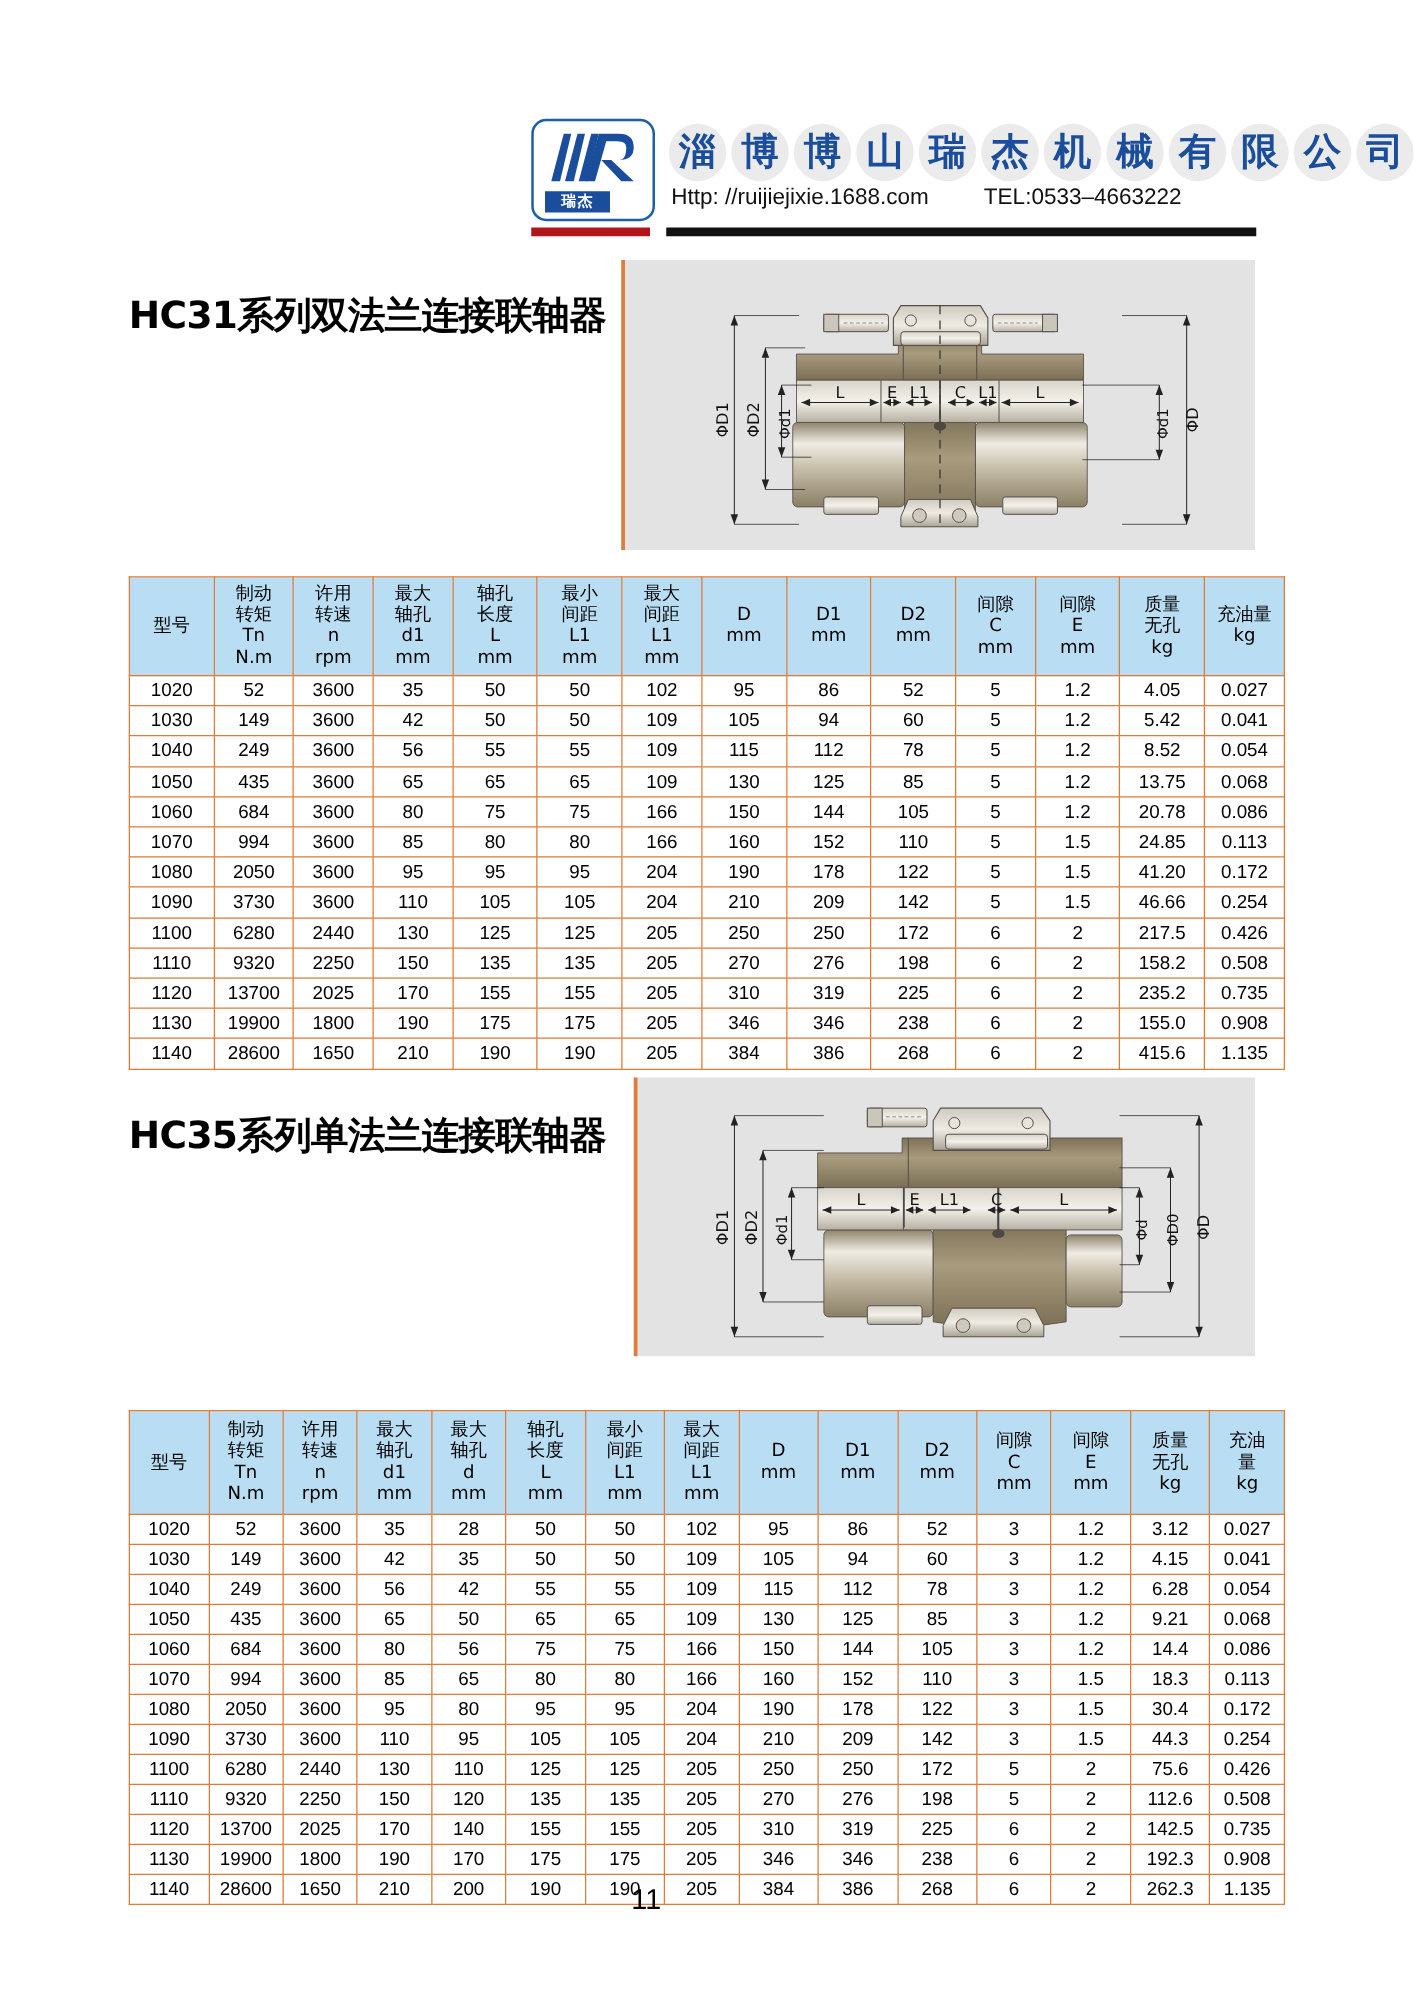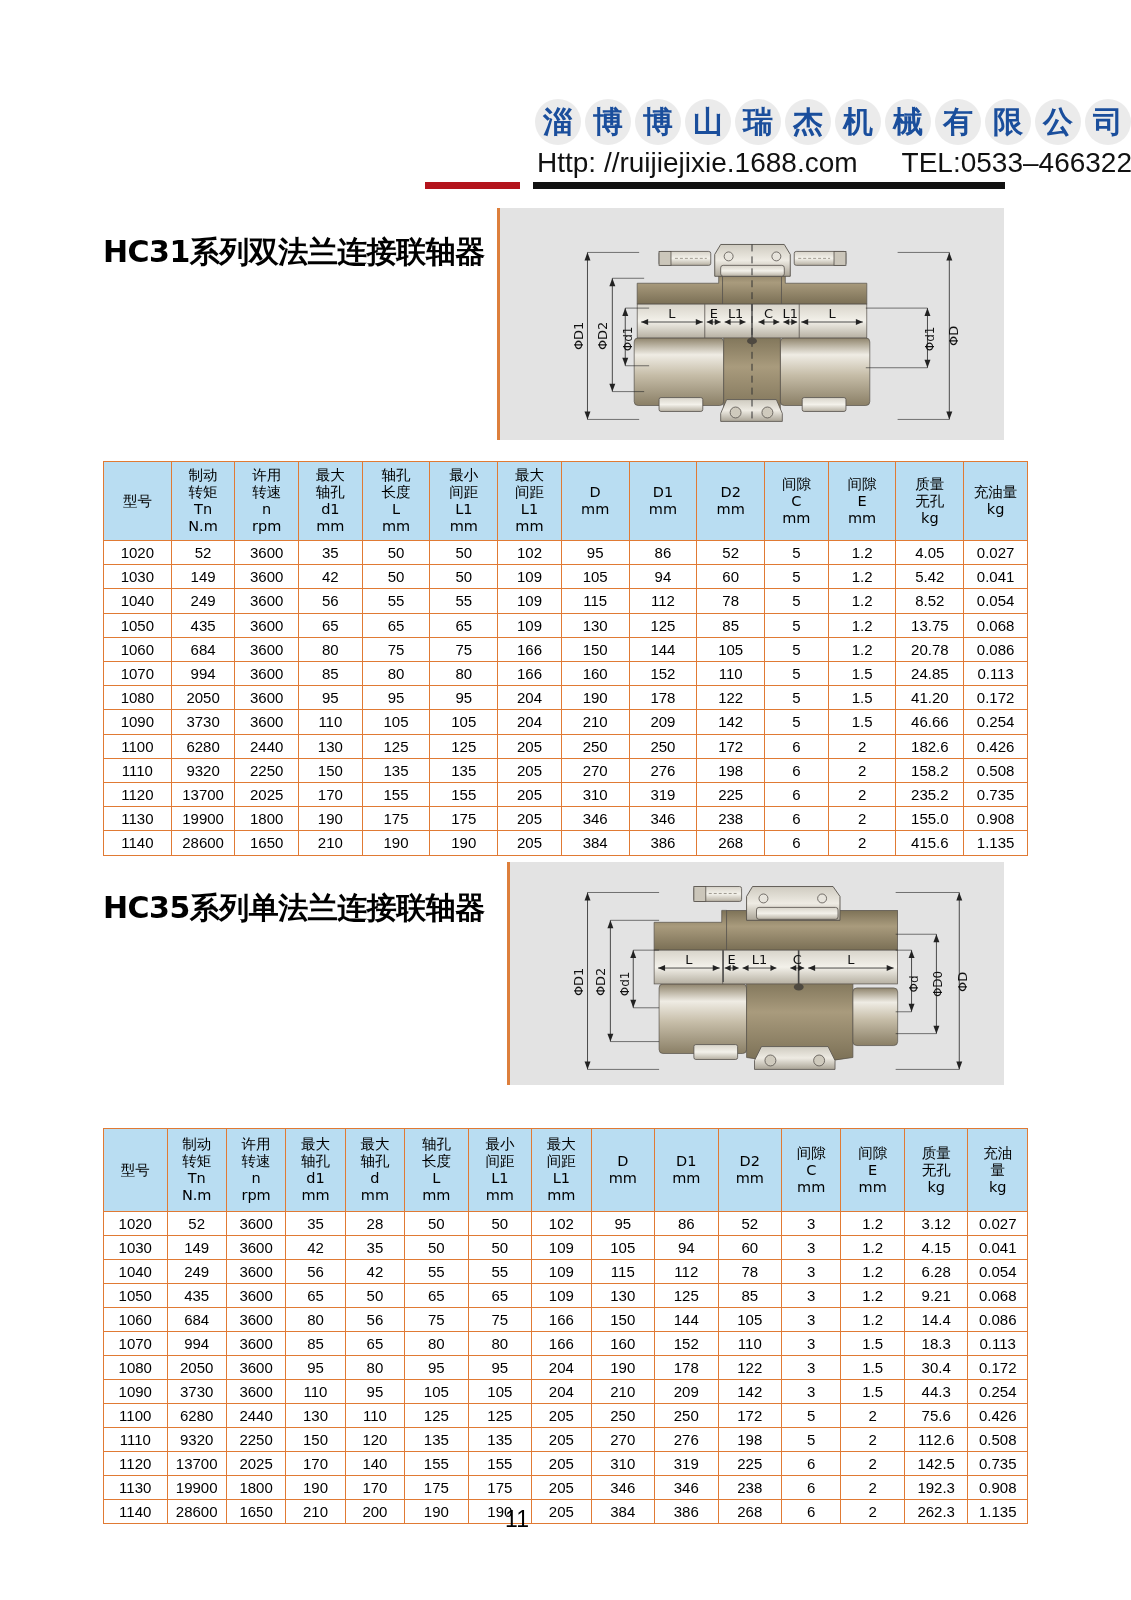--- a/index.html
+++ b/index.html
@@ -76,21 +76,21 @@
     font-weight: bold;
     font-size: 30px;
     line-height: 46px;
     text-align: center;
   }
   .contact-row {
     position: absolute;
     left: 112px;
     top: 52px;
     width: 470px;
-    font-size: 28px;
+    font-size: 18px;
     color: #111;
     display: flex;
     align-items: baseline;
     white-space: nowrap;
   }
   .contact-url { }
   .contact-tel { margin-left: 44px; }
 
   .rule-red {
     position: absolute;
@@ -203,20 +203,31 @@
     text-align: center;
     font-size: 23px;
     font-family: "Liberation Sans", sans-serif;
   }
 </style>
 </head>
 <body>
 
 <div class="header">
 
+  <div class="logo-box">
+    <svg class="logo-mark" viewBox="0 0 80 48">
+      <g fill="#1a4e9c">
+        <polygon points="6,44 16,6 22,6 13,44"></polygon>
+        <polygon points="17,44 27,6 33,6 24,44"></polygon>
+        <polygon points="28,44 38,6 44,6 35,44"></polygon>
+      </g>
+      <path d="M44 6 L60 6 Q72 6 72 17 Q72 27 60 27 L54 27 L72 44 L62 44 L46 27 L52 27 L60 27 Q66 27 66 17 Q66 12 59 12 L50 12 L41 44 L34 44 L44 6 Z" fill="#1a4e9c"></path>
+    </svg>
+    <div class="logo-cn">瑞杰</div>
+  </div>
 
   <div class="company-name">
     <span class="cn-char">淄</span>
     <span class="cn-char">博</span>
     <span class="cn-char">博</span>
     <span class="cn-char">山</span>
     <span class="cn-char">瑞</span>
     <span class="cn-char">杰</span>
     <span class="cn-char">机</span>
     <span class="cn-char">械</span>
@@ -598,21 +609,21 @@
         <td>2440</td>
         <td>130</td>
         <td>125</td>
         <td>125</td>
         <td>205</td>
         <td>250</td>
         <td>250</td>
         <td>172</td>
         <td>6</td>
         <td>2</td>
-        <td>182.6</td>
+        <td>217.5</td>
         <td>0.426</td>
       </tr>
       <tr>
         <td>1110</td>
         <td>9320</td>
         <td>2250</td>
         <td>150</td>
         <td>135</td>
         <td>135</td>
         <td>205</td>

